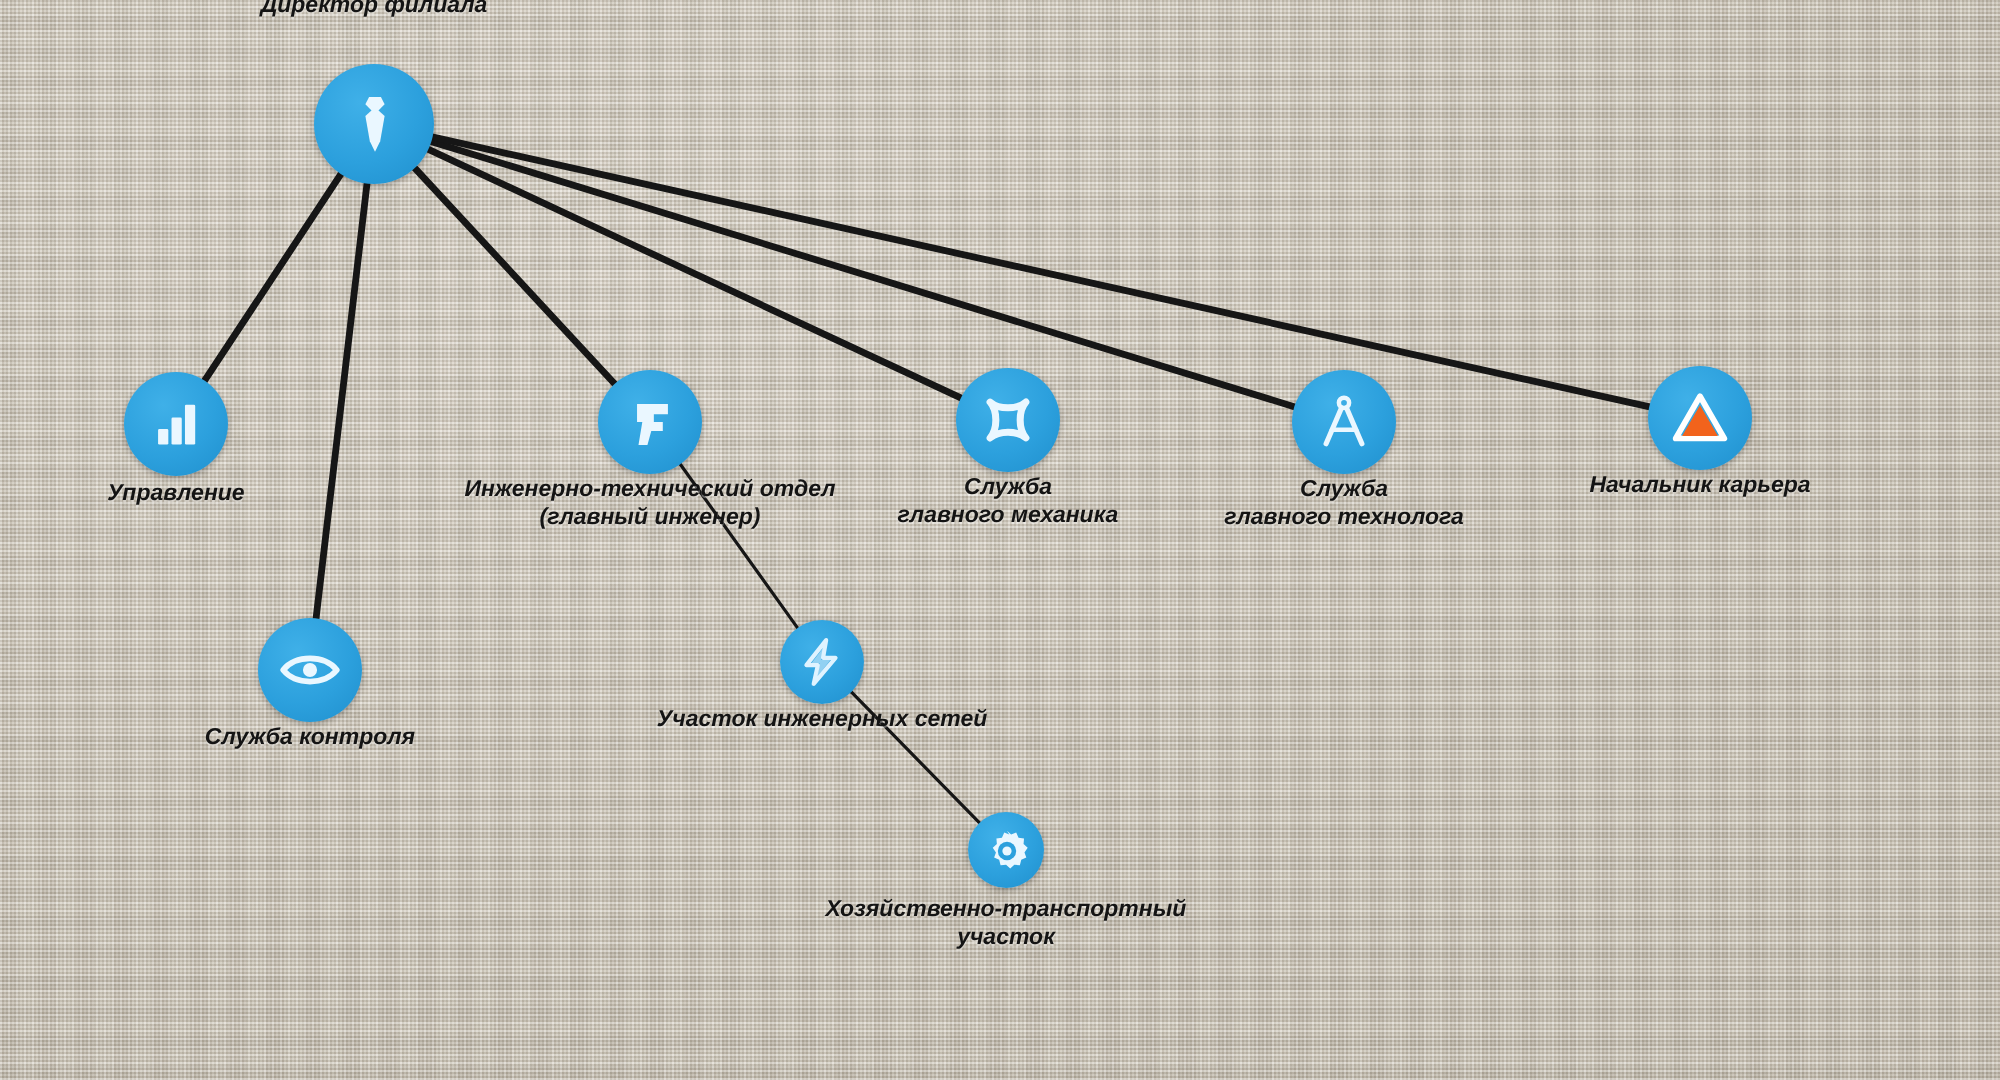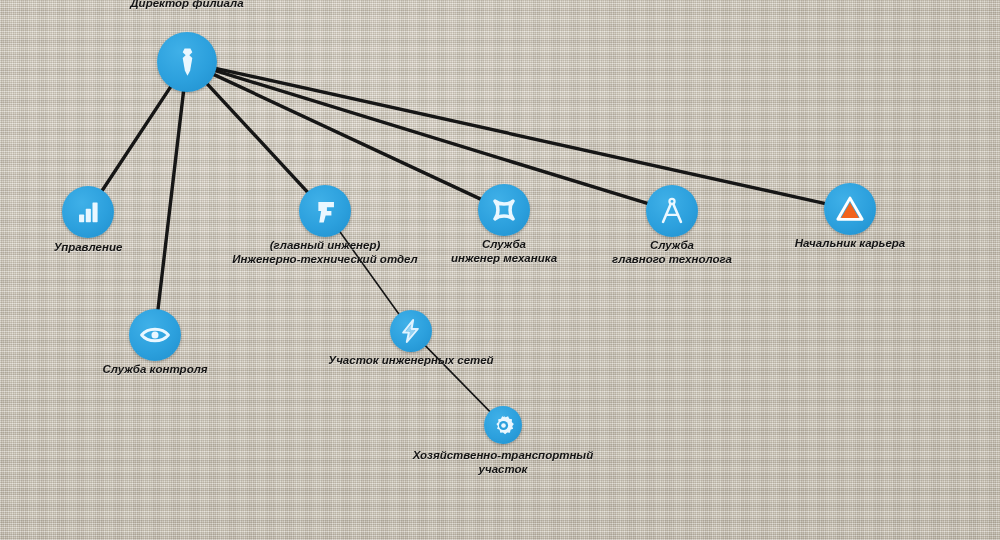--- a/index.html
+++ b/index.html
@@ -145,33 +145,33 @@
         </div>
       </div>
       <div class="node" style="left: 325px; top: 211px;">
         <div class="node-circle" style="width: 52px; height: 52px;">
           <svg width="32" height="32" viewBox="0 0 100 100">
             <path d="M30 22 L78 22 L78 38 L56 38 L56 50 L70 50 L70 64 L52 64 L46 86 L32 86 L38 50 L30 50 Z" fill="#eaf7ff"></path>
             <path d="M30 22 L30 50 L44 50 L44 22 Z" fill="#eaf7ff"></path>
           </svg>
         </div>
         <div class="node-label" style="top: 27px;">
+          <div>Инженерно-технический отдел</div>
           <div>(главный инженер)</div>
-          <div>Инженерно-технический отдел</div>
         </div>
       </div>
       <div class="node" style="left: 504px; top: 210px;">
         <div class="node-circle" style="width: 52px; height: 52px;">
           <svg width="32" height="32" viewBox="0 0 100 100">
             <path d="M22 22 C36 34 64 34 78 22 C66 36 66 64 78 78 C64 66 36 66 22 78 C34 64 34 36 22 22 Z" fill="none" stroke="#eaf7ff" stroke-width="11" stroke-linejoin="round"></path>
           </svg>
         </div>
         <div class="node-label" style="top: 27px;">
           <div>Служба</div>
-          <div>инженер механика</div>
+          <div>главного механика</div>
         </div>
       </div>
       <div class="node" style="left: 672px; top: 211px;">
         <div class="node-circle" style="width: 52px; height: 52px;">
           <svg width="32" height="32" viewBox="0 0 100 100">
             <circle cx="50" cy="20" r="8" fill="none" stroke="#eaf7ff" stroke-width="7"></circle>
             <path d="M46 28 L22 84" stroke="#eaf7ff" stroke-width="8" stroke-linecap="round" fill="none"></path>
             <path d="M54 28 L78 84" stroke="#eaf7ff" stroke-width="8" stroke-linecap="round" fill="none"></path>
             <path d="M31 62 L69 62" stroke="#eaf7ff" stroke-width="7" stroke-linecap="round" fill="none"></path>
           </svg>

